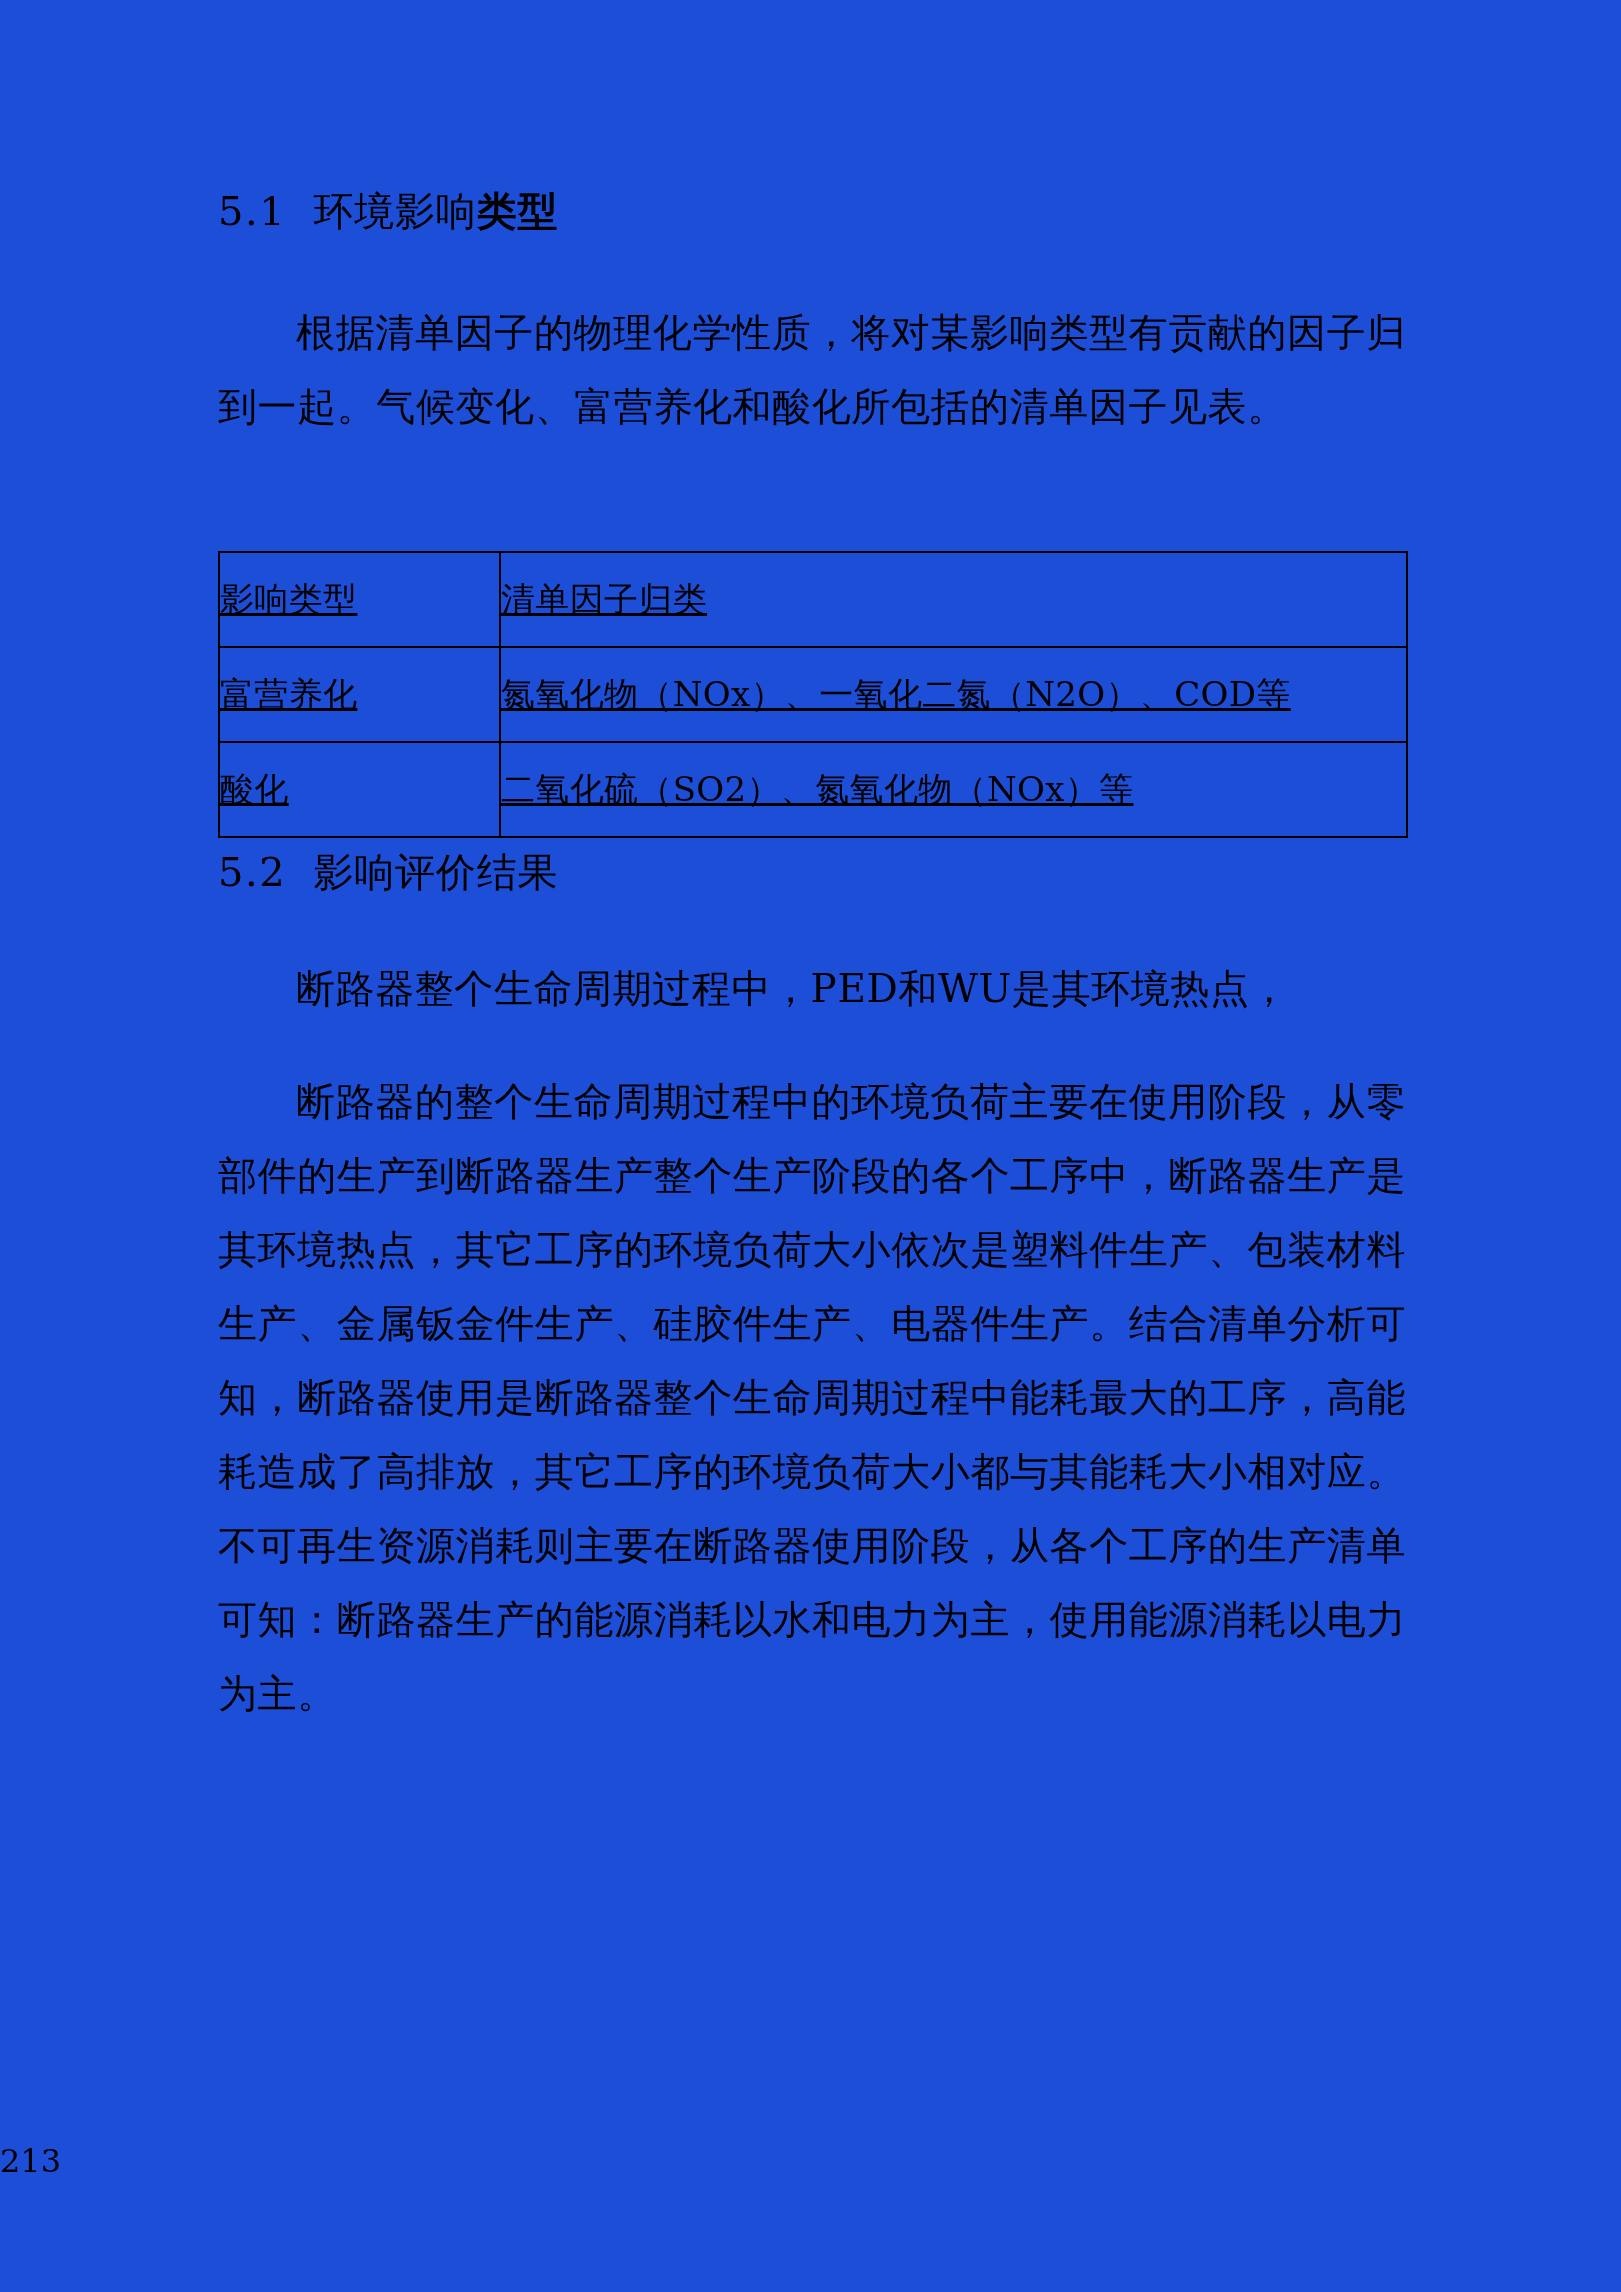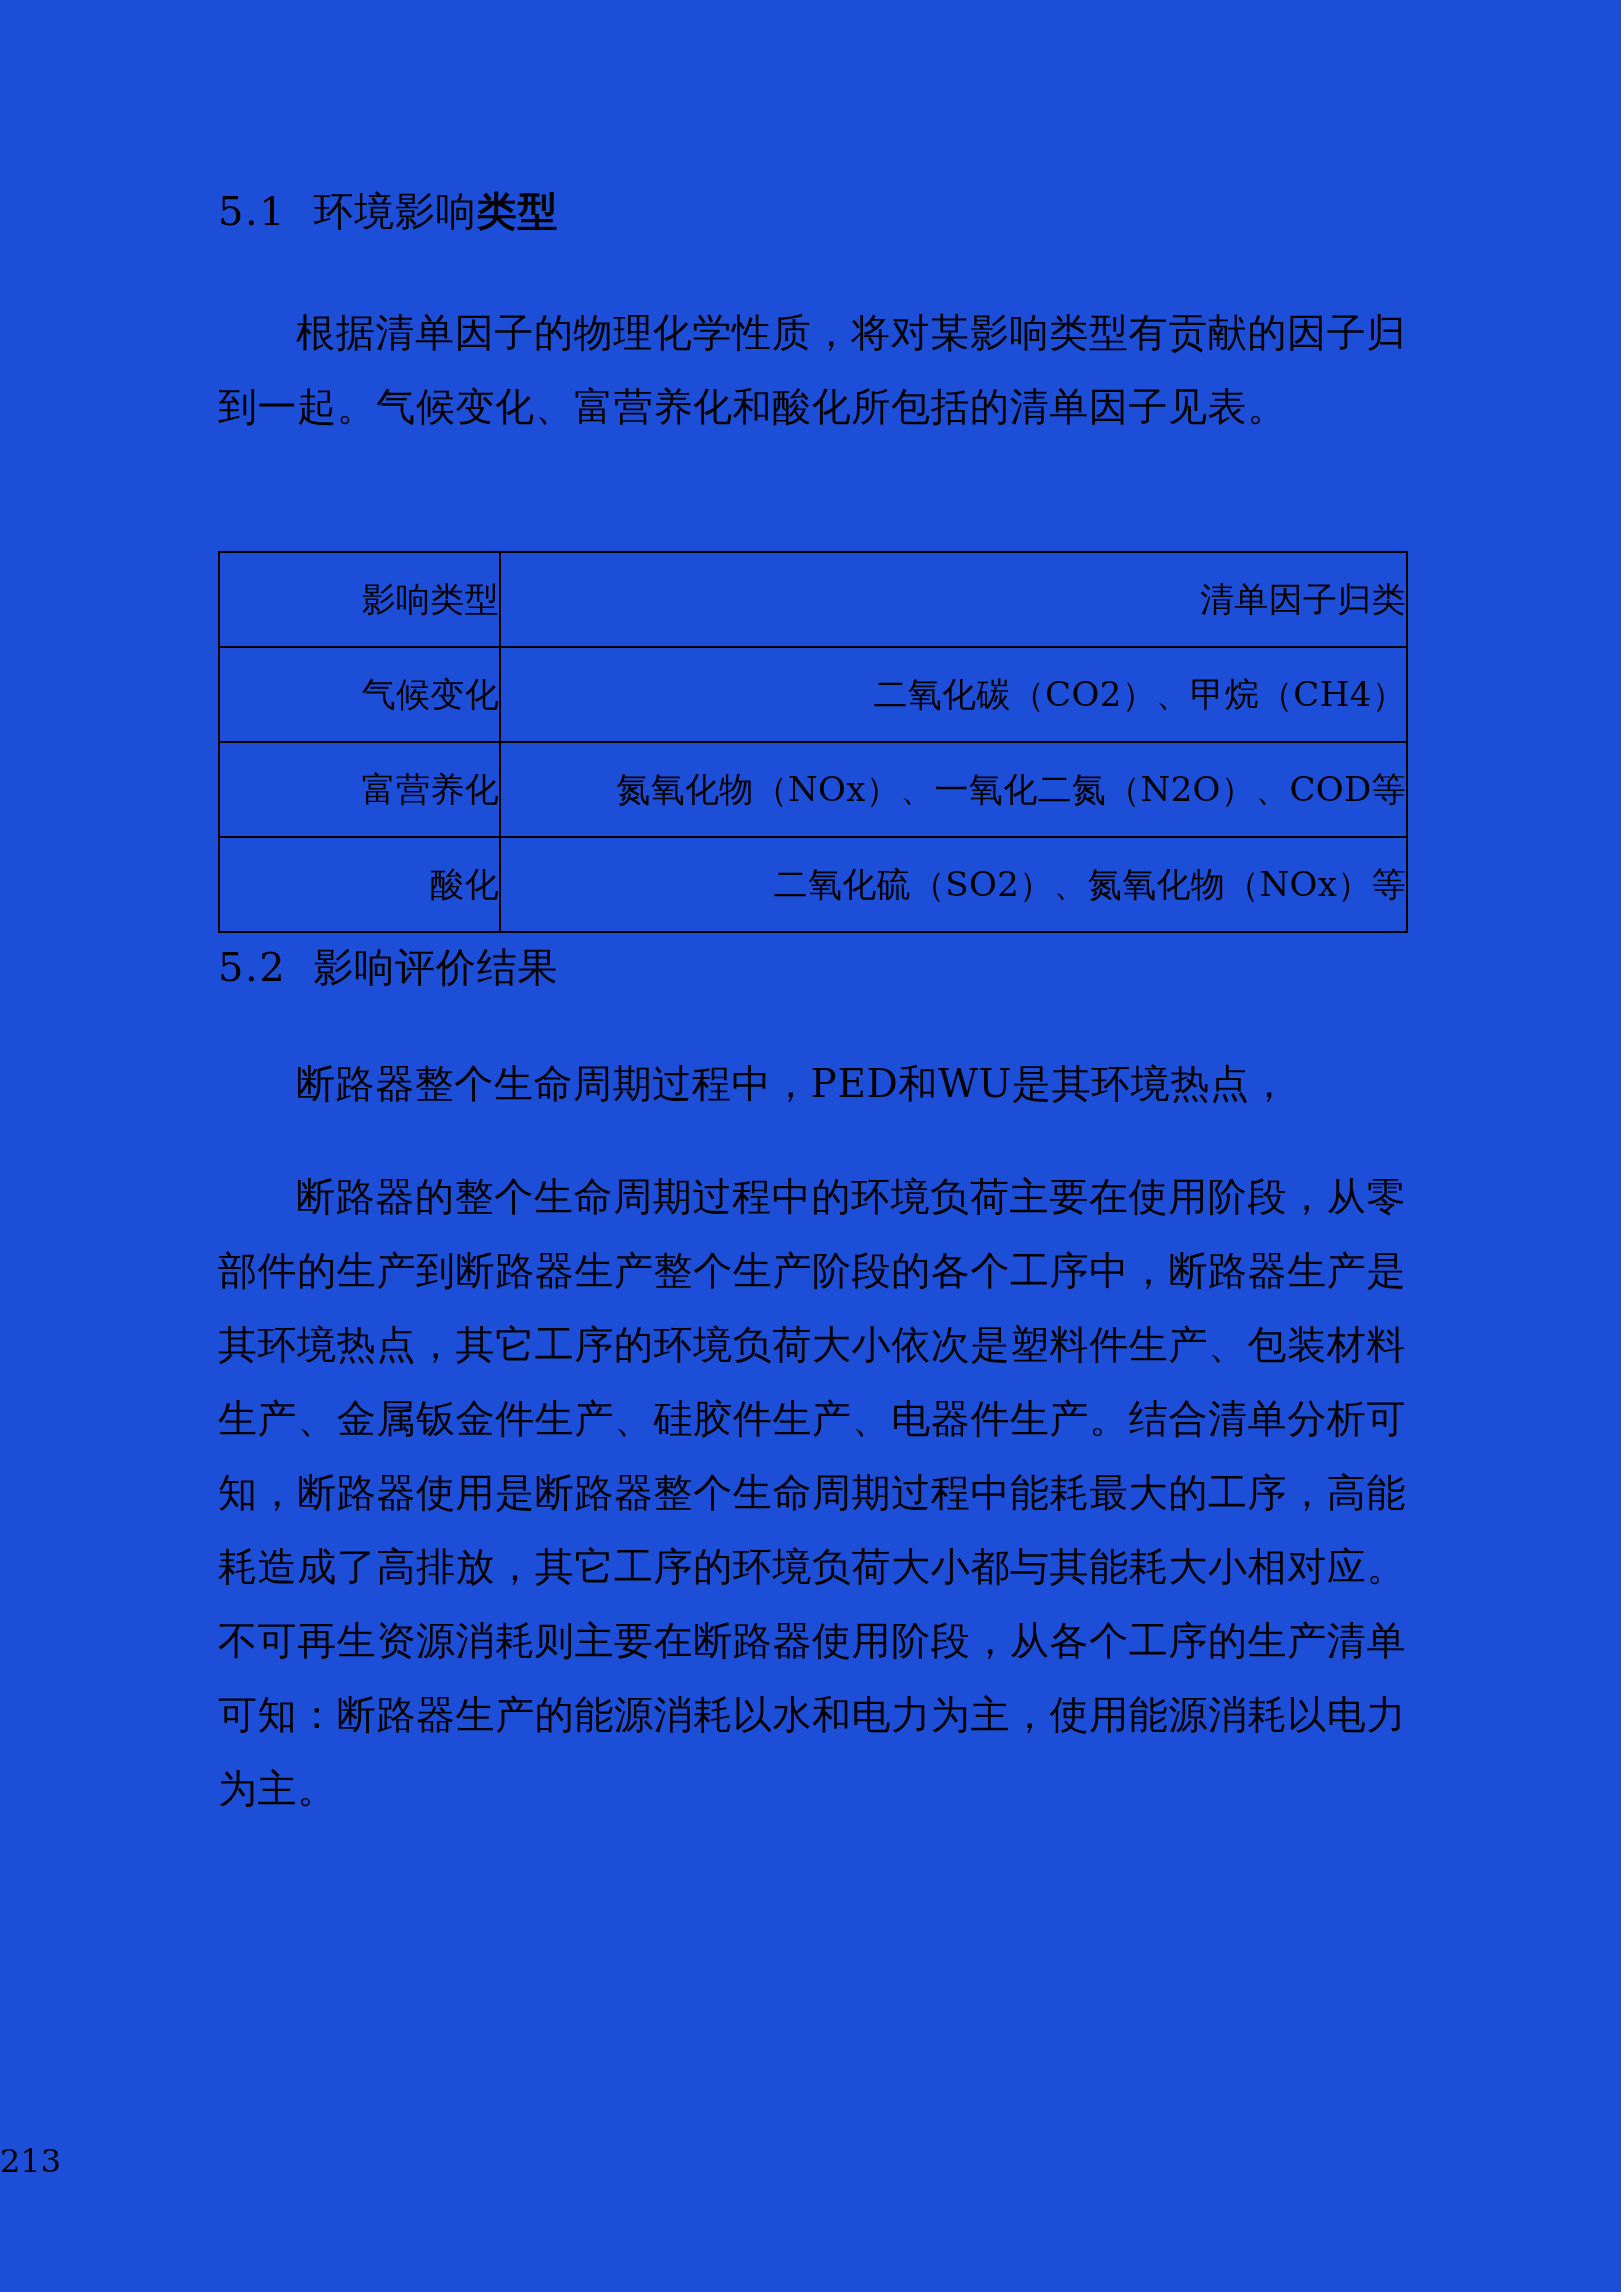--- a/index.html
+++ b/index.html
@@ -73,28 +73,29 @@
   
   table.factor-table {
     border-collapse: collapse;
     width: 1188px;
     table-layout: fixed;
     margin: 0;
   }
 
   table.factor-table td {
     border: 2.9px solid #000000;
-    text-align: right;
+    text-align: left;
     vertical-align: middle;
     font-family: "DejaVu Serif", "Liberation Serif", serif;
     font-size: 34px;
     letter-spacing: 0.01em;
     padding: 0;
     height: 93px;
     white-space: nowrap;
+    text-decoration: underline;
   }
 
   table.factor-table col.c1 { width: 281px; }
   table.factor-table col.c2 { width: 907px; }
 
   
   .page-number {
     position: absolute;
     left: 0;
     right: 12px;
@@ -135,24 +136,20 @@
       <colgroup>
         <col class="c1">
         <col class="c2">
       </colgroup>
       <tbody>
         <tr>
           <td>影响类型</td>
           <td>清单因子归类</td>
         </tr>
         <tr>
-          <td>气候变化</td>
-          <td>二氧化碳（CO2）、甲烷（CH4）</td>
-        </tr>
-        <tr>
           <td>富营养化</td>
           <td>氮氧化物（NOx）、一氧化二氮（N2O）、COD等</td>
         </tr>
         <tr>
           <td>酸化</td>
           <td>二氧化硫（SO2）、氮氧化物（NOx）等</td>
         </tr>
       </tbody>
     </table>
 

